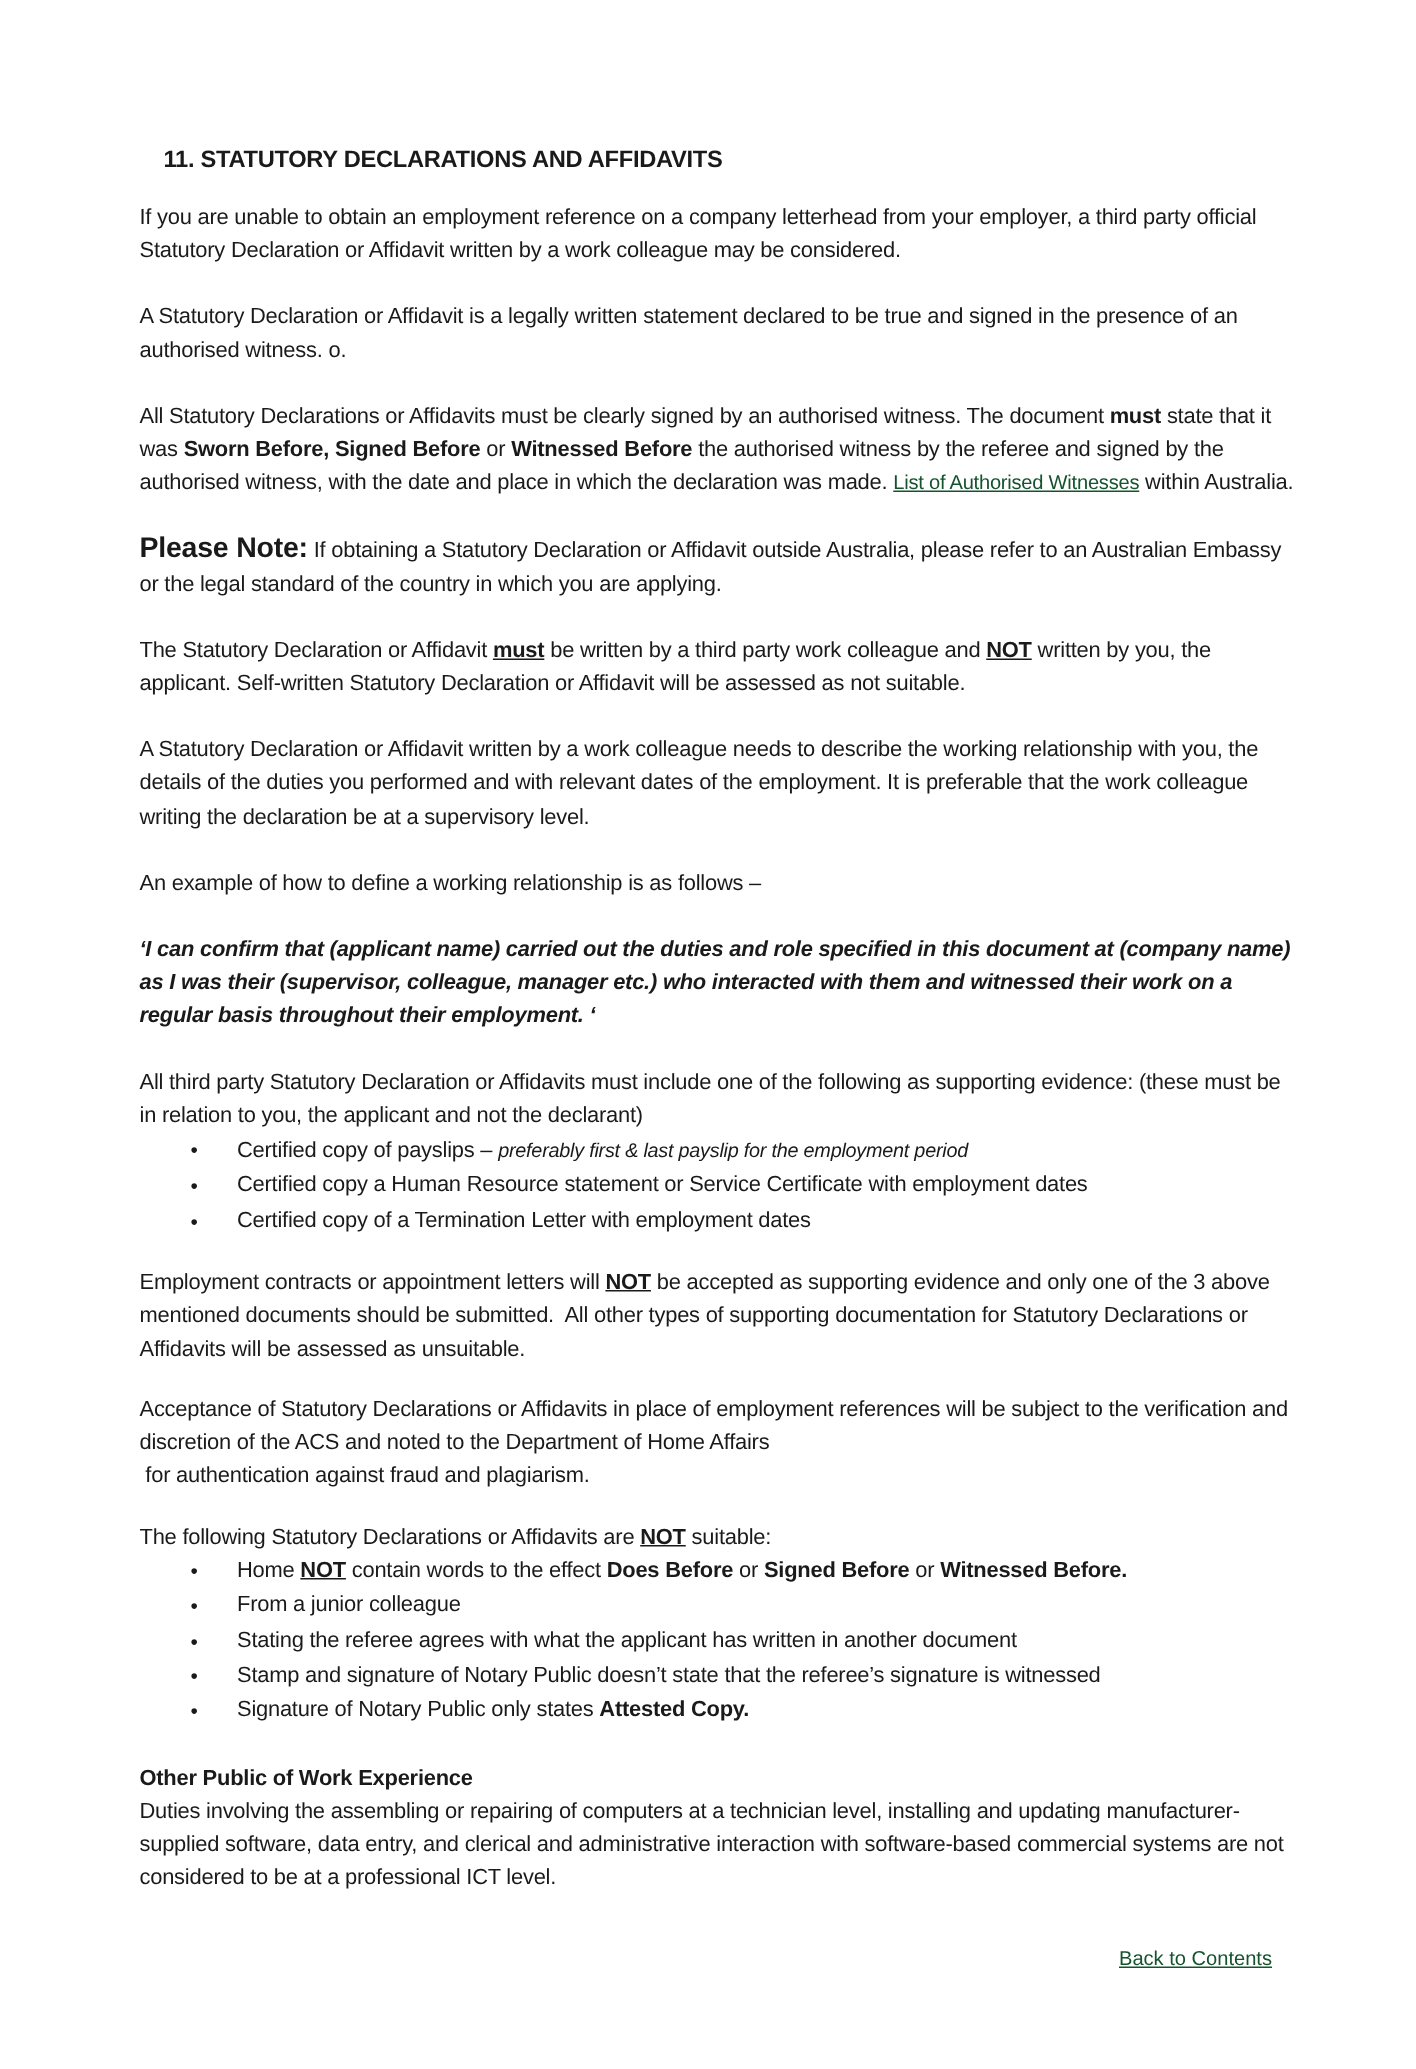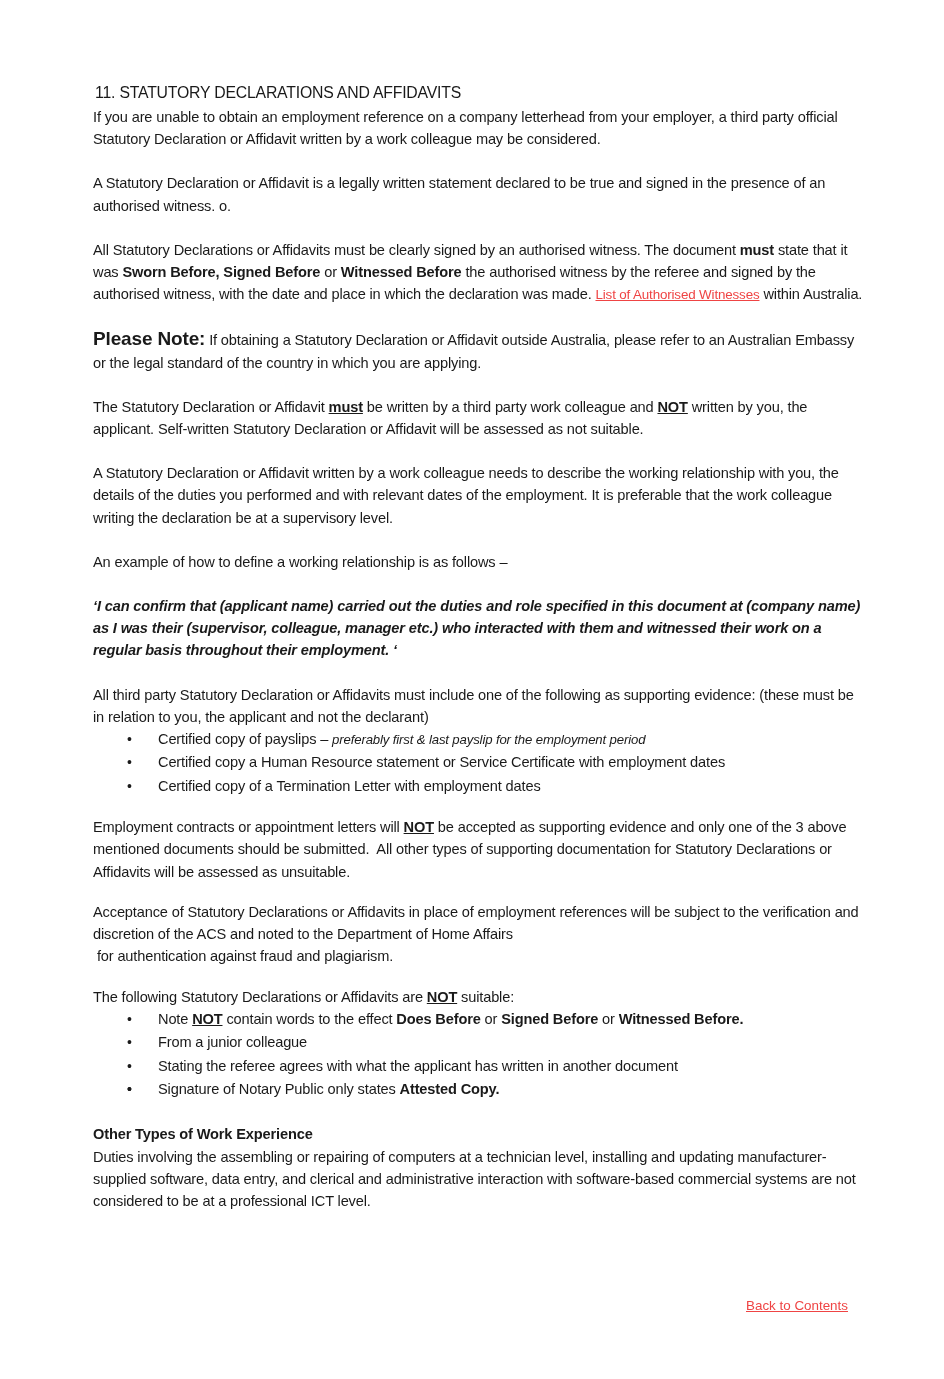--- a/index.html
+++ b/index.html
@@ -3,26 +3,26 @@
 <meta charset="utf-8">
 <style>
   html, body { margin: 0; padding: 0; background: #ffffff; }
   body {
     width: 944px; height: 1379px; position: relative; overflow: hidden;
     font-family: "Liberation Sans", sans-serif;
     color: #1a1a1a;
   }
   .page { position: absolute; left: 93px; top: 80px; width: 770px; }
   .p { font-size: 14.6px; line-height: 22.2px; margin: 0; letter-spacing: -0.15px; }
-  .h1 { font-size: 15.8px; font-weight: normal; line-height: 22px; margin: 2px; letter-spacing: -0.2px; }
+  .h1 { font-size: 15.8px; font-weight: bold; line-height: 22px; margin: 16px; letter-spacing: -0.2px; }
   .gap { height: 22px; }
   .gap-s { height: 18px; }
   b { font-weight: bold; }
   u { text-decoration: underline; }
-  a.link { color: #ef4444; text-decoration: underline; }
+  a.link { color: #14532d; text-decoration: underline; }
   .small-link { font-size: 13.4px; }
   .note-label { font-size: 19px; font-weight: bold; }
   .ital { font-style: italic; font-weight: bold; }
   .sub-ital { font-style: italic; font-size: 13.2px; }
   ul.bul { list-style: none; margin: 0; padding: 0; }
   ul.bul li { position: relative; padding-left: 65px; font-size: 14.6px; line-height: 23.4px; letter-spacing: -0.15px; }
   ul.bul li .dot { position: absolute; left: 34px; top: 0; font-size: 14px; }
   .back { position: absolute; left: 746px; top: 1298px; font-size: 13.4px; }
 </style>
 </head>
@@ -64,24 +64,24 @@
   </p>
   <div class="gap-s"></div>
   <p class="p">
     <span>Acceptance of Statutory Declarations or Affidavits in place of employment references will be subject to the verification and discretion of the ACS and noted to the Department of Home Affairs</span><br><span>&nbsp;for authentication against fraud and plagiarism.</span>
   </p>
   <div class="gap-s"></div>
   <p class="p">
     <span>The following Statutory Declarations or Affidavits are </span><b><u>NOT</u></b><span> suitable:</span>
   </p>
   <ul class="bul">
-    <li><span class="dot">•</span><span>Note </span><b><u>NOT</u></b><span> contain words to the effect </span><b>Does Before</b><span> or </span><b>Signed Before</b><span> or </span><b>Witnessed Before.</b></li>
+    <li><span class="dot">•</span><span>Home </span><b><u>NOT</u></b><span> contain words to the effect </span><b>Does Before</b><span> or </span><b>Signed Before</b><span> or </span><b>Witnessed Before.</b></li>
     <li><span class="dot">•</span><span>From a junior colleague</span></li>
     <li><span class="dot">•</span><span>Stating the referee agrees with what the applicant has written in another document</span></li>
-    <li><span class="dot">•</span></li>
+    <li><span class="dot">•</span><span>Stamp and signature of Notary Public doesn’t state that the referee’s signature is witnessed</span></li>
     <li><span class="dot">•</span><span>Signature of Notary Public only states </span><b>Attested Copy.</b></li>
   </ul>
   <div class="gap"></div>
-  <p class="p"><b>Other Types of Work Experience</b></p>
+  <p class="p"><b>Other Public of Work Experience</b></p>
   <p class="p">Duties involving the assembling or repairing of computers at a technician level, installing and updating manufacturer-supplied software, data entry, and clerical and administrative interaction with software-based commercial systems are not considered to be at a professional ICT level.</p>
 </div>
 
 <a class="link back">Back to Contents</a>
 
 </body></html>

